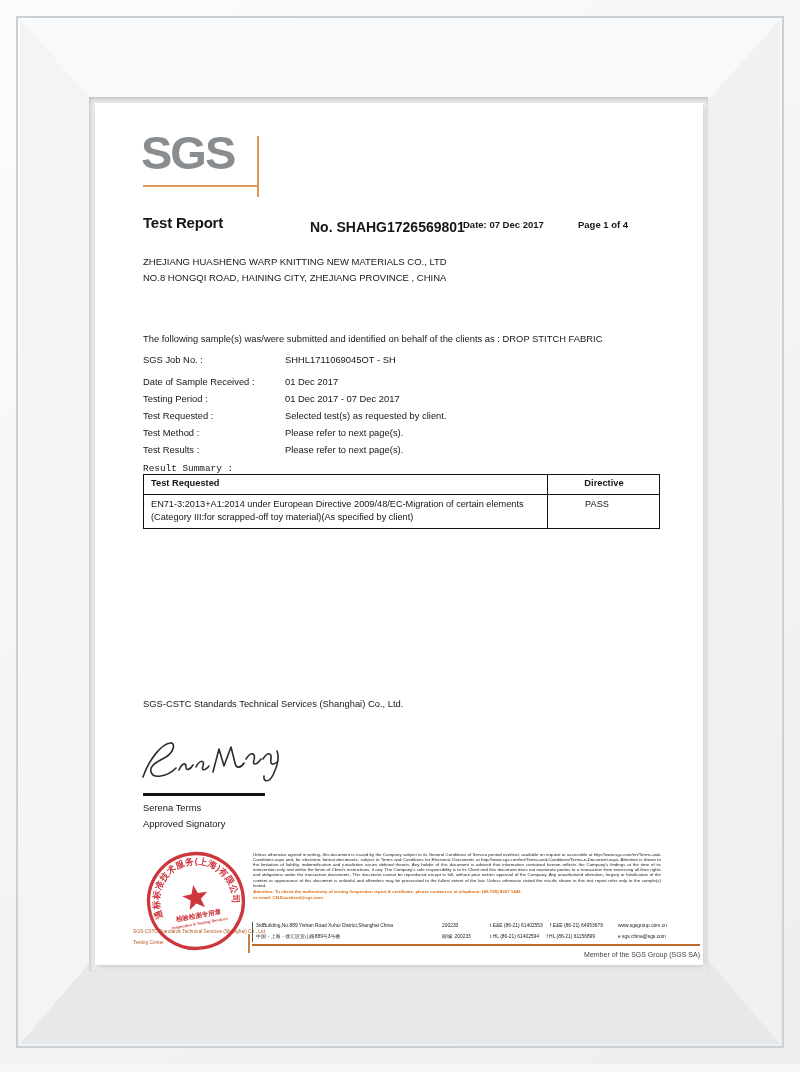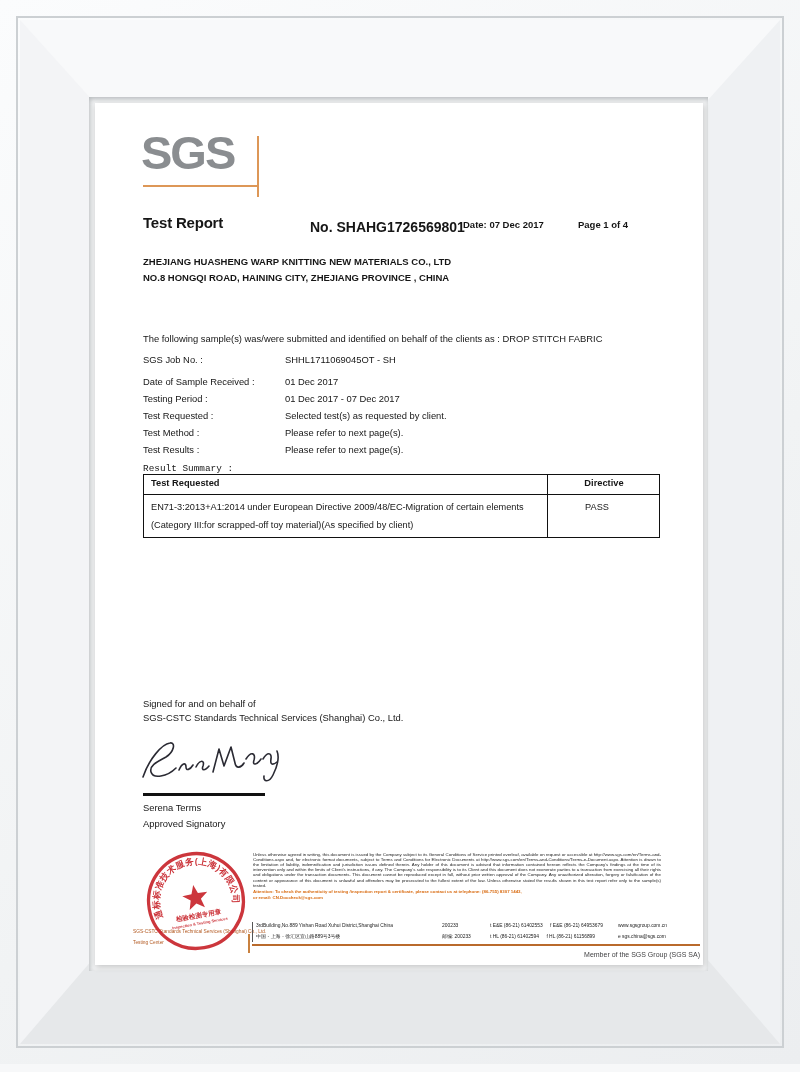--- a/index.html
+++ b/index.html
@@ -27,38 +27,38 @@
       color:#8a8d90; letter-spacing:-2px; }
   .logo-hline { left:48px; top:82px; width:116px; height:2px; background:#dd9757; }
   .logo-vline { left:162px; top:33px; width:2px; height:61px; background:#dd9757; }
 
   
   .rpt-title { left:48px; top:111px; font-size:15px; font-weight:bold; letter-spacing:-0.2px; }
   .rpt-no   { left:215px; top:116px; font-size:14px; font-weight:bold; }
   .rpt-date { left:368px; top:116px; font-size:9.5px; font-weight:bold; }
   .rpt-page { left:483px; top:116px; font-size:9.5px; font-weight:bold; }
 
-  .client { left:48px; top:151px; font-size:9.5px; font-weight:bold; line-height:15.5px; }
+  .client { left:48px; top:151px; font-size:9.5px; font-weight:normal; line-height:15.5px; }
 
   .sample-line { left:48px; top:230px; width:520px; font-size:9.4px; }
 
   .inforow { left:48px; font-size:9.4px; }
   .inforow .lbl { display:inline-block; width:142px; }
   .iv { position:absolute; left:142px; top:0; white-space:nowrap; }
   .r-job { top:251px; } .r-rec { top:273px; } .r-per { top:290px; }
   .r-req { top:307px; } .r-met { top:324px; } .r-res { top:341px; }
 
   .summary-label { left:48px; top:360px; font-size:9.4px;font-family:Liberation Mono, monospace; }
 
   table.result { position:absolute; left:48px; top:371px; width:517px;
       border-collapse:collapse; font-size:9.2px; table-layout:fixed; }
   table.result th, table.result td { border:1.4px solid #111; vertical-align:top; }
   table.result th { text-align:left; font-size:9.3px; height:20px; padding:3px 6px 2px 7px; }
   table.result th.ccol, table.result td.ccol { width:112px; text-align:center; }
-  table.result td { padding:3px 20px 3px 7px; line-height:18px; }
+  table.result td { padding:3px 20px 3px 7px; line-height:13px; }
   table.result tr.r1 td { height:34px; }
   table.result tr.r2 td { height:46px; }
 
   .signed { left:48px; top:594px; font-size:9.4px; line-height:14px; }
   .sig-svg { left:40px; top:628px; }
   .sig-underline { left:48px; top:690px; width:122px; height:2.5px; background:#111; }
   .sig-name { left:48px; top:697px; font-size:9.4px; line-height:16px; }
 
   
   .stamp { left:50px; top:747px; width:102px; height:102px; transform:rotate(-10deg);
@@ -141,21 +141,20 @@
         <th class="ccol">Directive</th>
       </tr>
       <tr class="r1">
         <td>EN71-3:2013+A1:2014 under European Directive 2009/48/EC-Migration of certain elements (Category III:for scrapped-off toy material)(As specified by client)</td>
         <td class="ccol">PASS</td>
       </tr>
     </tbody>
       </table>
 
     <div class="abs signed">
-      <div>Signed for and on behalf of</div>
       <div>SGS-CSTC Standards Technical Services (Shanghai) Co., Ltd.</div>
     </div>
     <svg class="abs sig-svg" width="160" height="62" viewBox="0 0 160 62">
       <g fill="none" stroke="#2a2a33" stroke-width="1.6" stroke-linecap="round" stroke-linejoin="round">
         <path d="M8,46 C14,28 27,13 35,12 C41,11 39,21 31,26 C24,30 14,34 16,41 C18,48 32,46 41,37"></path>
         <path d="M44,39 c3,-7 7,-8 7,-3 c0,4 4,3 7,-2 m3,2 c4,-8 9,-7 7,-1 c-2,5 2,5 6,0"></path>
         <path d="M78,41 l6,-23 l5,17 l7,-19 l4,16 c1,6 6,5 9,0"></path>
         <path d="M111,28 c5,-8 10,-6 8,1 c-2,6 3,5 7,-1 m2,0 c4,-7 9,-7 8,0 c-1,5 1,7 6,3"></path>
         <path d="M142,20 c2,5 1,14 -4,24 c-4,8 -10,7 -9,1"></path>
       </g>

